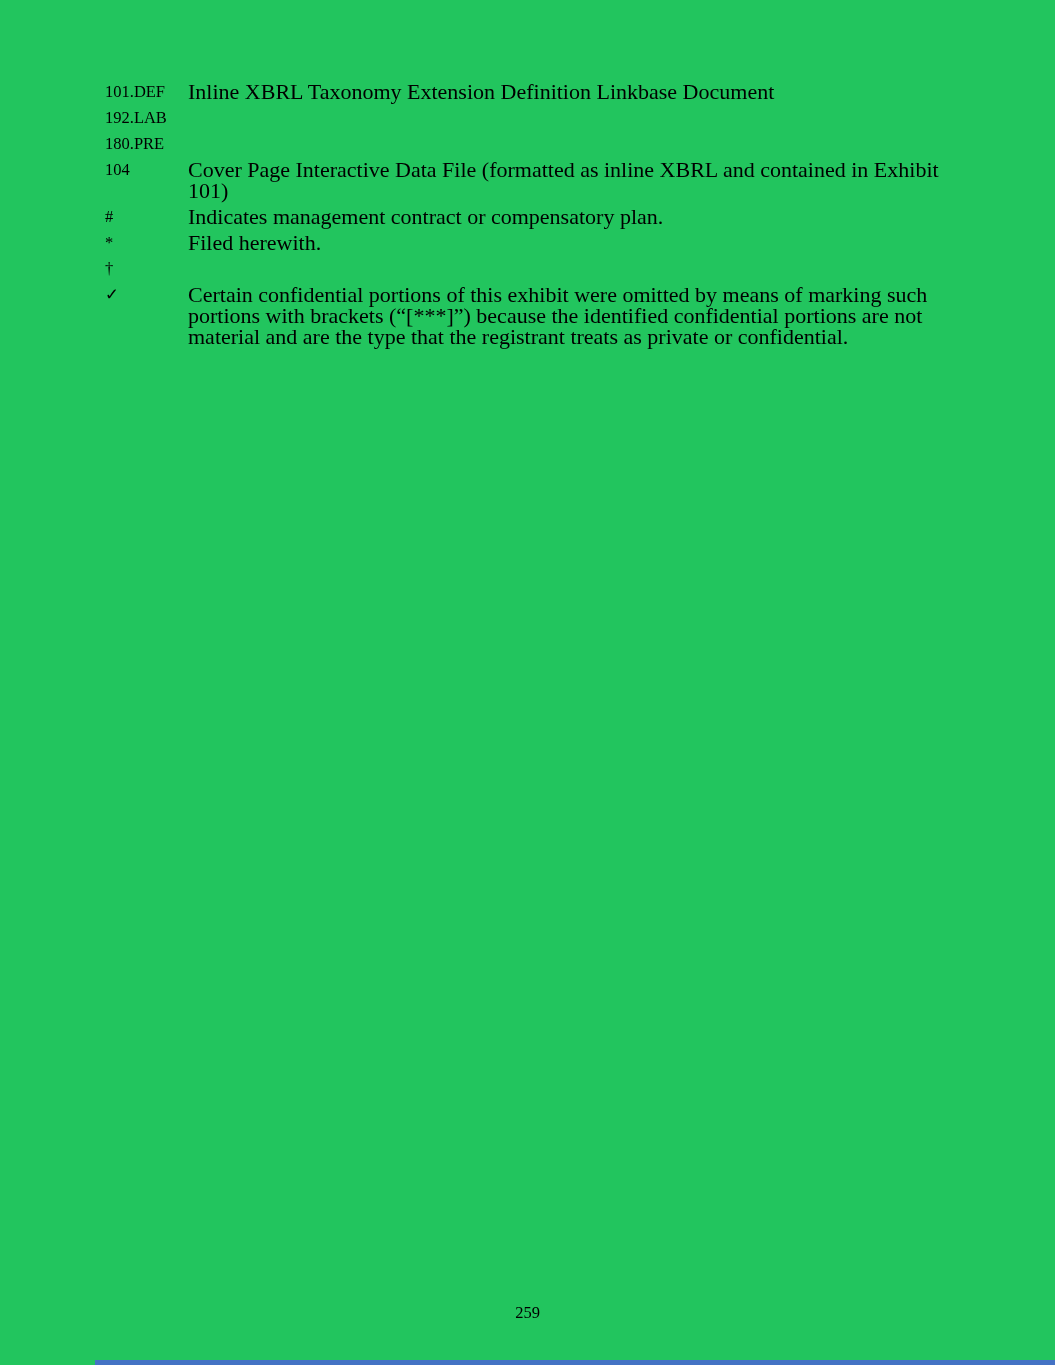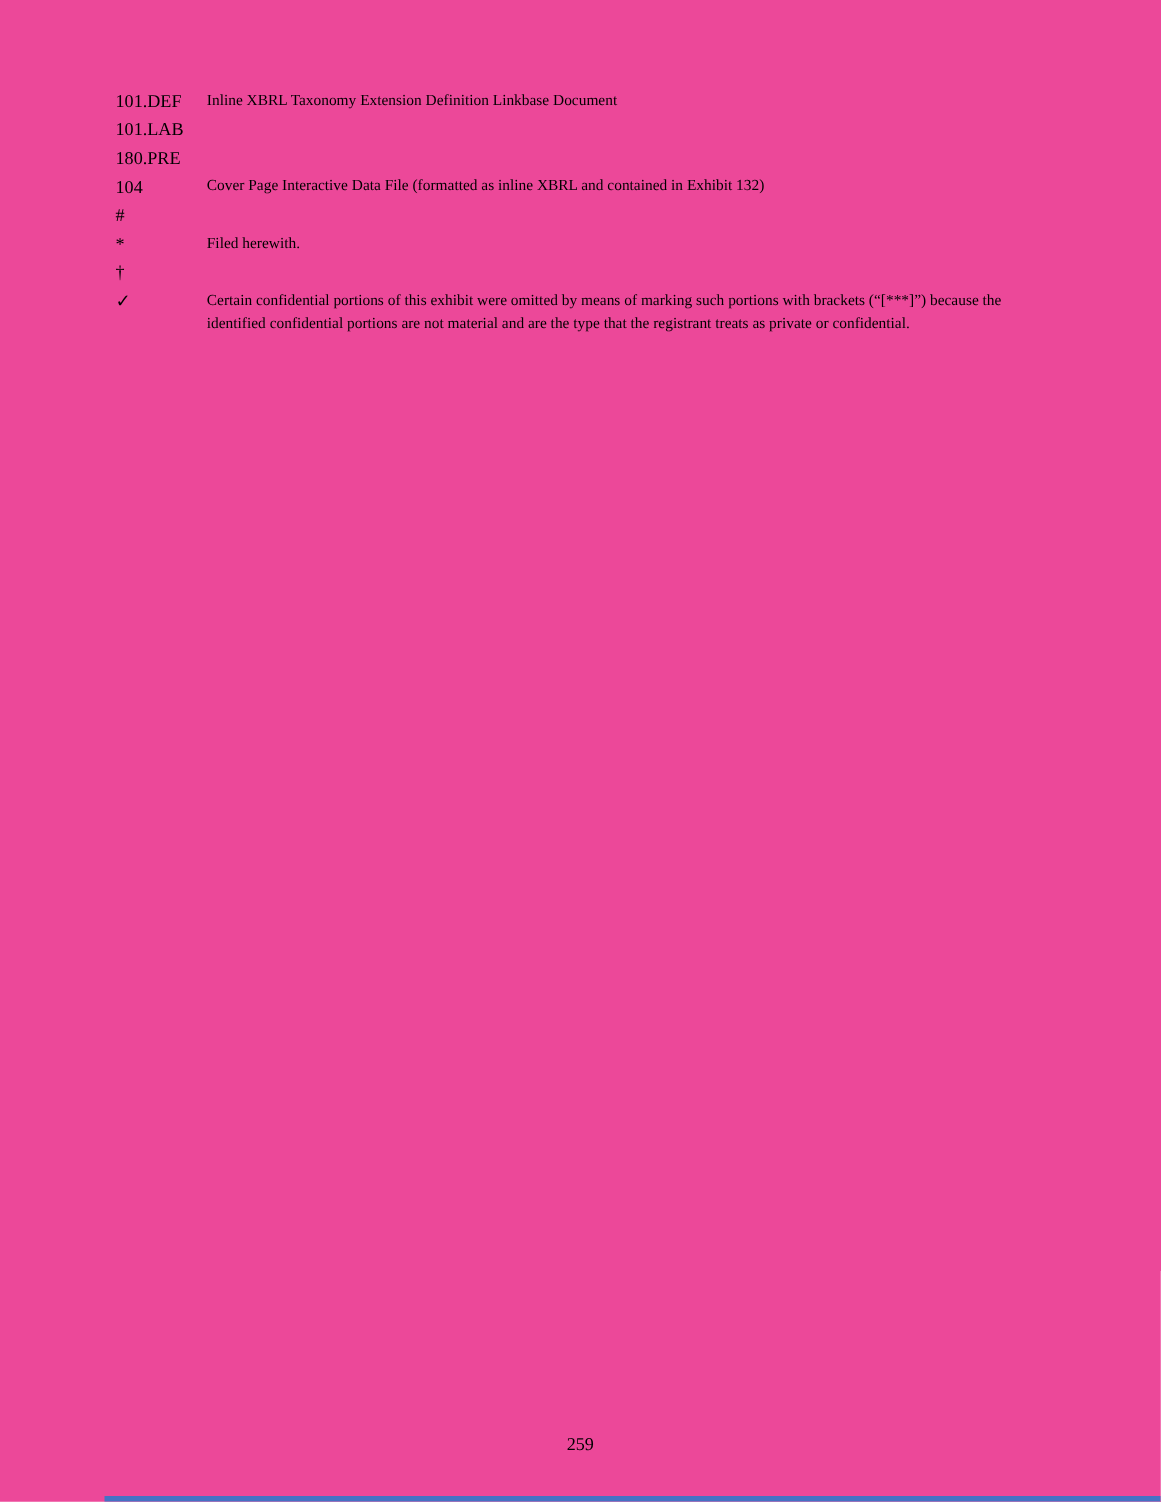--- a/index.html
+++ b/index.html
@@ -35,21 +35,21 @@
     flex: 0 0 83px;
     width: 83px;
     font-size: 16.5px;
     line-height: 21px;
     white-space: nowrap;
     font-family: "Liberation Serif", "DejaVu Sans", serif;
   }
   .note-desc {
     flex: 0 1 757px;
     max-width: 757px;
-    font-size: 14px;
+    font-size: 22px;
     line-height: 21px;
   }
   .page-footer {
     position: absolute;
     top: 1302px;
     left: 0;
     width: 1055px;
     text-align: center;
     font-size: 16.5px;
     line-height: 21px;
@@ -58,44 +58,45 @@
     position: absolute;
     left: 95px;
     right: 0;
     bottom: 0;
     height: 5px;
   }
 </style>
 </head>
 <body>
 
-<div class="page" style="background: #ec4899;">
+<div class="page" style="background: #22c55e;">
 
   <div class="notes-list">
 
     <div class="note-row">
       <div class="note-code">101.DEF</div>
       <div class="note-desc">Inline XBRL Taxonomy Extension Definition Linkbase Document</div>
     </div>
 
     <div class="note-row">
-      <div class="note-code">101.LAB</div>
+      <div class="note-code">192.LAB</div>
     </div>
 
     <div class="note-row">
       <div class="note-code">180.PRE</div>
     </div>
 
     <div class="note-row">
       <div class="note-code">104</div>
-      <div class="note-desc">Cover Page Interactive Data File (formatted as inline XBRL and contained in Exhibit 132)</div>
+      <div class="note-desc">Cover Page Interactive Data File (formatted as inline XBRL and contained in Exhibit 101)</div>
     </div>
 
     <div class="note-row">
       <div class="note-code">#</div>
+      <div class="note-desc">Indicates management contract or compensatory plan.</div>
     </div>
 
     <div class="note-row">
       <div class="note-code">*</div>
       <div class="note-desc">Filed herewith.</div>
     </div>
 
     <div class="note-row">
       <div class="note-code">†</div>
     </div>

